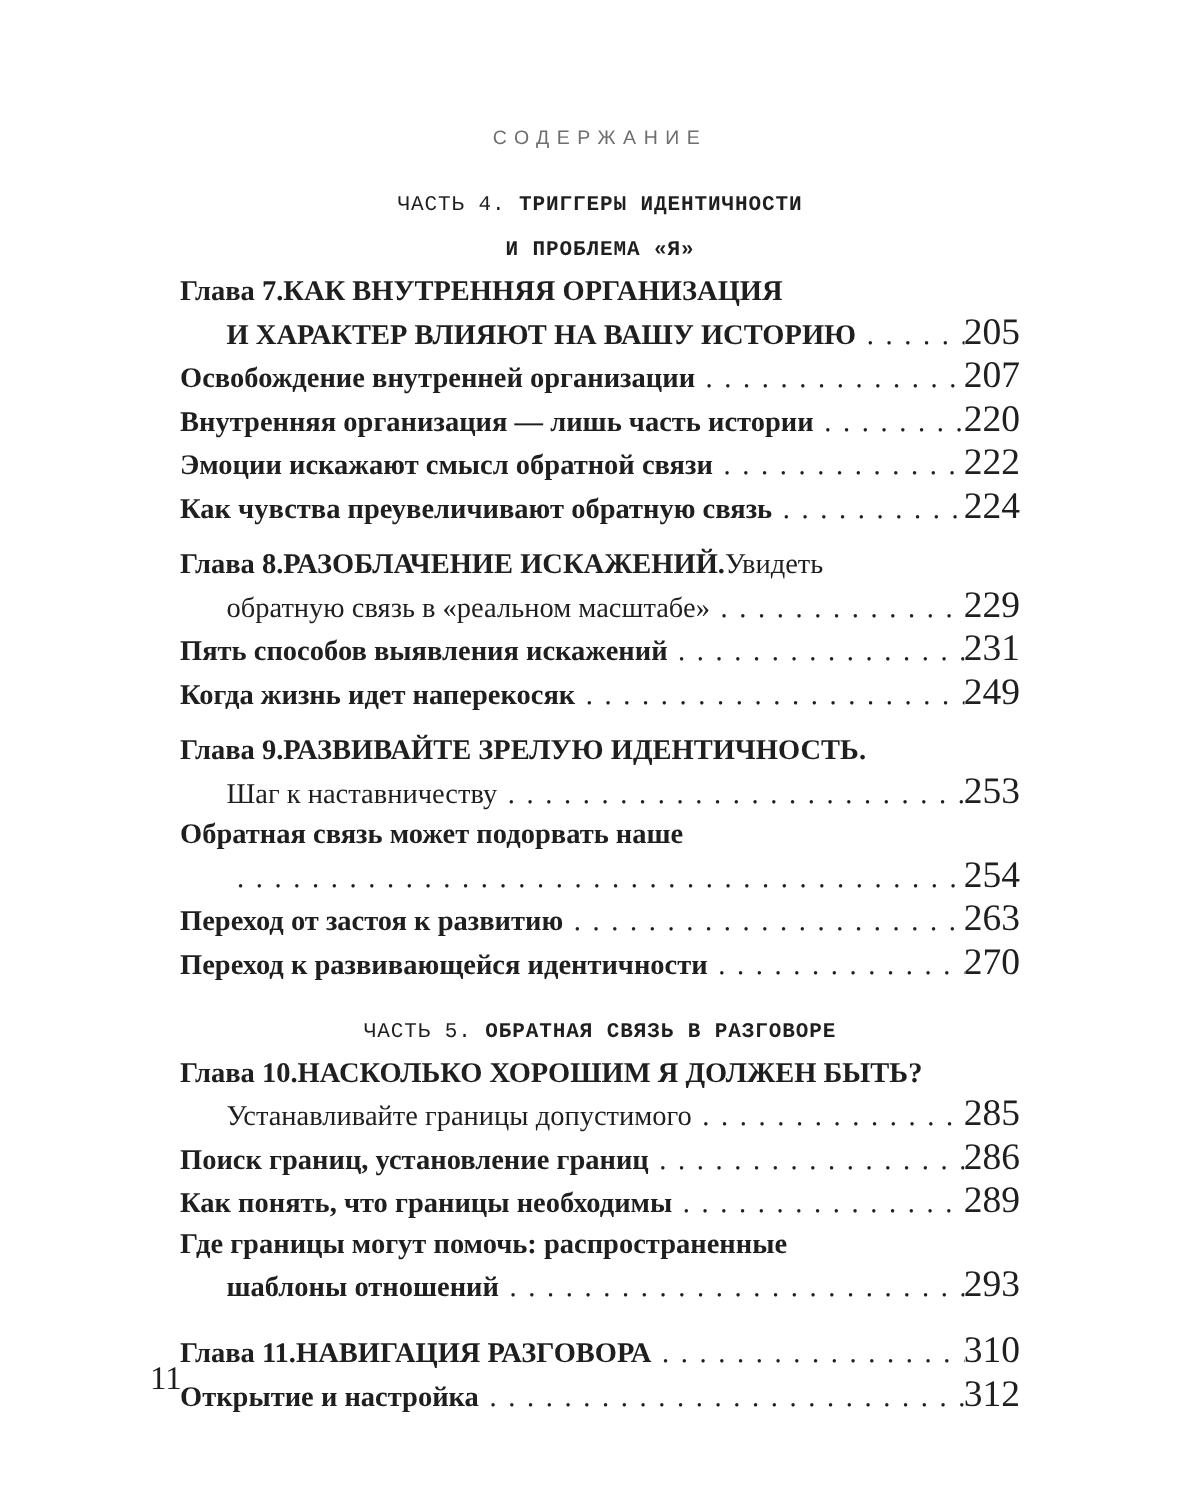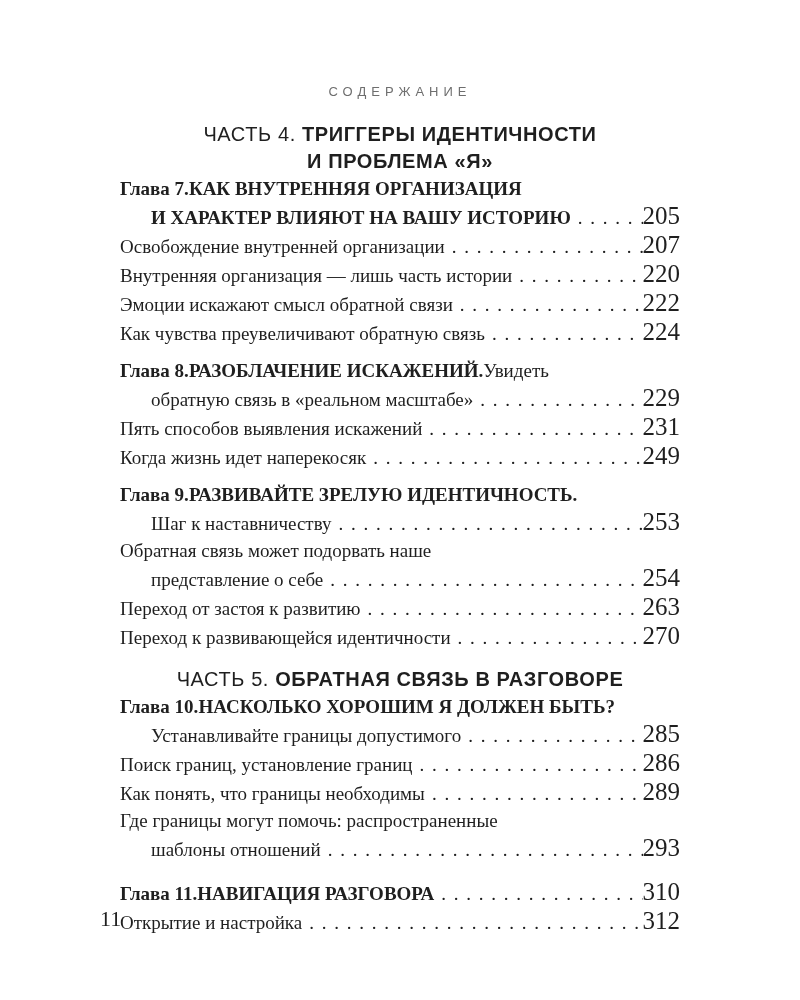--- a/index.html
+++ b/index.html
@@ -43,29 +43,29 @@
   }
   .row.center {
     display: block;
     text-align: center;
   }
   .row.indent { padding-left: 31px; }
   .row.gap-sm { margin-top: 10px; }
   .row.gap-lg { margin-top: 15px; }
   .seg { white-space: nowrap; }
   .seg.part-label, .seg.part-title {
-    font-family: Liberation Sans, sans-serif;
-    font-size: 20px;
+    font-family: Liberation Mono, monospace;
+    font-size: 14px;
     letter-spacing: 0.6px;
   }
   .seg.part-label { font-weight: 400; }
   .seg.part-title { font-weight: 700; }
   .seg.chap-label, .seg.chap-title { font-weight: 700; }
   .seg.italic { }
-  .seg.plain { font-weight: 400; }
+  .seg.plain { font-weight: 700; }
   .leader {
     flex: 1 1 auto;
     overflow: hidden;
     white-space: nowrap;
     text-align: right;
     letter-spacing: 1.5px;
     min-width: 22px;
     padding: 0 9px 0 7px;
     box-sizing: border-box;
     font-size: 19px;
@@ -147,21 +147,20 @@
         </div>
         <div class="row indent">
           <span class="seg italic">Шаг к наставничеству</span>
           <span class="leader">. . . . . . . . . . . . . . . . . . . . . . . . . . . . . . . . . . . . . . . . . . . . . . . . . . . . . . . . . . . . . . . . . . . . . . . . . . . . . . . . . . . . . . . . . .</span>
           <span class="pagenum">253</span>
         </div>
         <div class="row">
           <span class="seg plain">Обратная связь может подорвать наше</span>
         </div>
         <div class="row indent">
-          <span class="seg plain">представление о себе</span>
           <span class="leader">. . . . . . . . . . . . . . . . . . . . . . . . . . . . . . . . . . . . . . . . . . . . . . . . . . . . . . . . . . . . . . . . . . . . . . . . . . . . . . . . . . . . . . . . . .</span>
           <span class="pagenum">254</span>
         </div>
         <div class="row">
           <span class="seg plain">Переход от застоя к развитию</span>
           <span class="leader">. . . . . . . . . . . . . . . . . . . . . . . . . . . . . . . . . . . . . . . . . . . . . . . . . . . . . . . . . . . . . . . . . . . . . . . . . . . . . . . . . . . . . . . . . .</span>
           <span class="pagenum">263</span>
         </div>
         <div class="row">
           <span class="seg plain">Переход к развивающейся идентичности</span>

